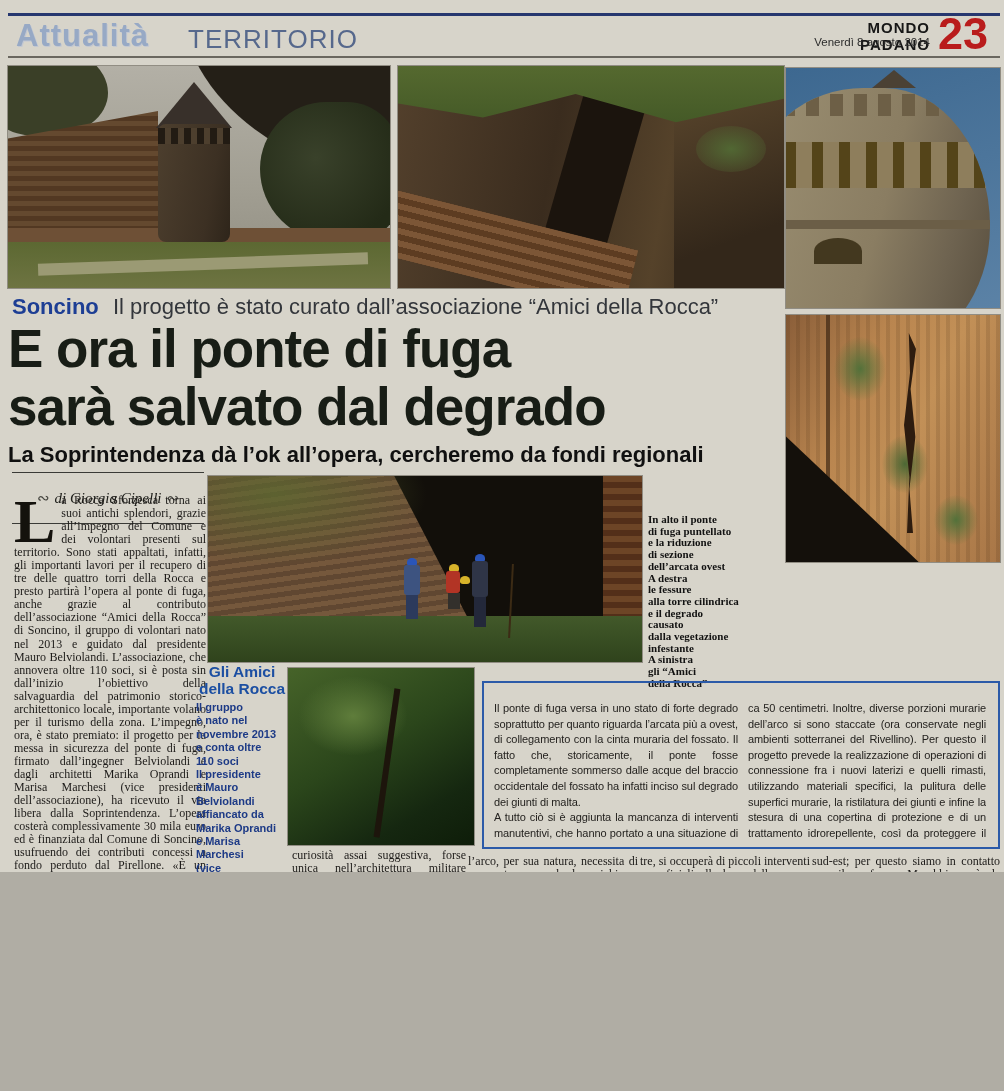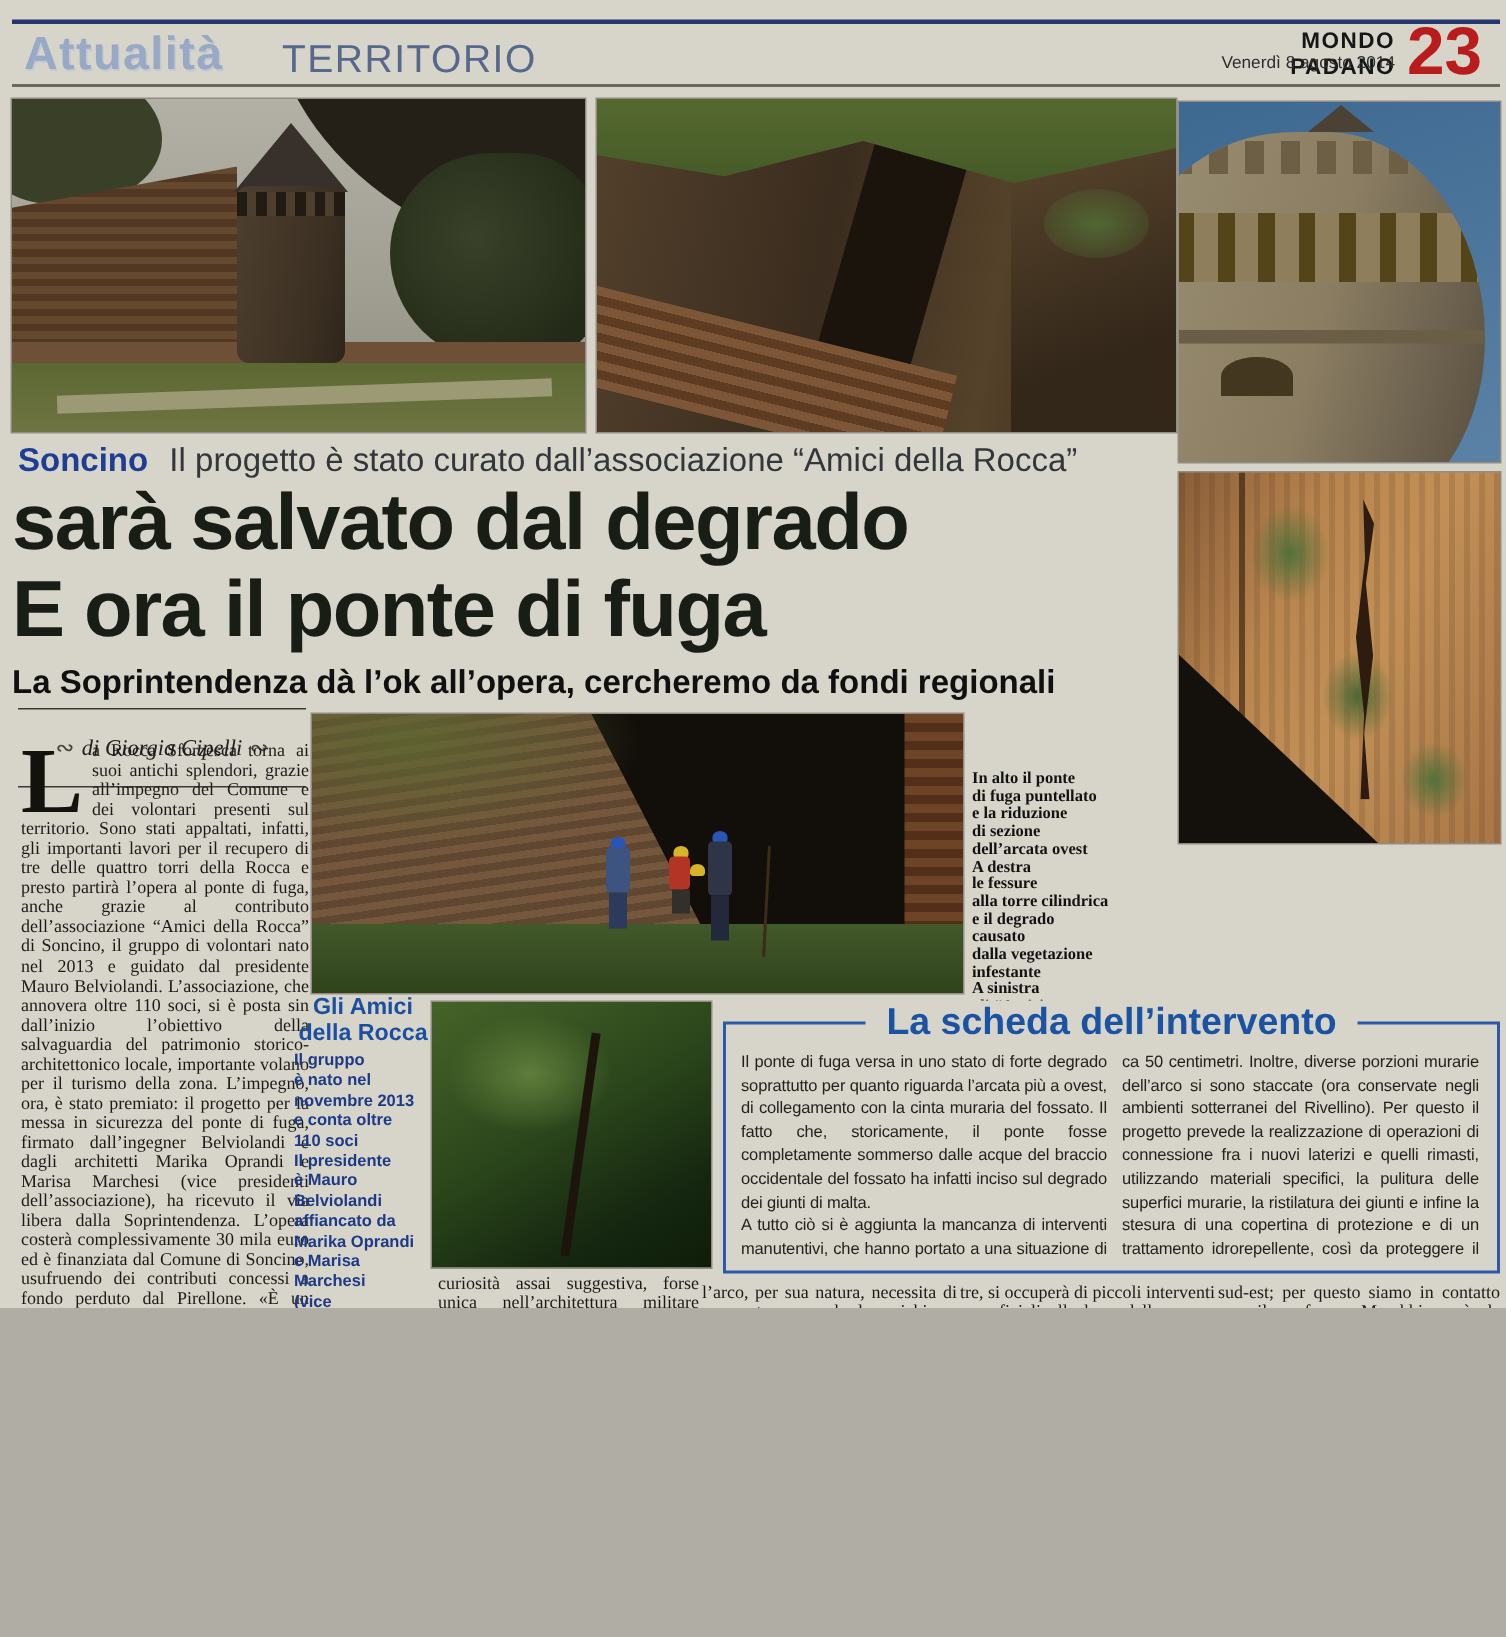--- a/index.html
+++ b/index.html
@@ -196,22 +196,22 @@
     <div class="pl p4-g3"></div>
     <div class="pl p4-crack"></div>
     <div class="pl p4-shadow"></div>
   </div>
 
   <div class="abs kicker">
     <span class="kicker-tag">Soncino</span>
     <span class="kicker-text">Il progetto è stato curato dall’associazione “Amici della Rocca”</span>
   </div>
   <div class="abs headline">
+    <div>E ora il ponte di fuga</div>
     <div>sarà salvato dal degrado</div>
-    <div>E ora il ponte di fuga</div>
   </div>
   <div class="abs subhead">La Soprintendenza dà l’ok all’opera, cercheremo da fondi regionali</div>
 
   <div class="abs byline">
     <span class="orn">∾</span><span>di Giorgia Cipelli</span><span class="orn">∾</span>
   </div>
 
   <div class="abs bodycol col1"><span class="dropcap">L</span><span>a Rocca Sforzesca torna ai suoi antichi splendori, grazie all’impegno del Comune e dei volontari presenti sul territorio. Sono stati appaltati, infatti, gli importanti lavori per il recupero di tre delle quattro torri della Rocca e presto partirà l’opera al ponte di fuga, anche grazie al contributo dell’associazione “Amici della Rocca” di Soncino, il gruppo di volontari nato nel 2013 e guidato dal presidente Mauro Belviolandi. L’associazione, che annovera oltre 110 soci, si è posta sin dall’inizio l’obiettivo della salvaguardia del patrimonio storico-architettonico locale, importante volano per il turismo della zona. L’impegno, ora, è stato premiato: il progetto per la messa in sicurezza del ponte di fuga, firmato dall’ingegner Belviolandi e dagli architetti Marika Oprandi e Marisa Marchesi (vice presidenti dell’associazione), ha ricevuto il via libera dalla Soprintendenza. L’opera costerà complessivamente 30 mila euro ed è finanziata dal Comune di Soncino, usufruendo dei contributi concessi a fondo perduto dal Pirellone. «È un traguardo importante per noi - dichiara il presidente Belviolandi - che vede premiato il nostro impegno a favore della sensibilizzazione culturale verso il patrimonio locale, supportata da un’azione concreta per la manutenzione delle strutture».
 L’azione dei volontari è partita da alcuni semplici ma importanti interventi per la pulizia del fossato intorno alla Rocca, sino a predisporre il progetto per il ‘salvataggio’ del ponte, che è già stato puntellato a causa delle condizioni di pericolo. «Il ponte di fuga - prosegue Belviolandi - rappresenta una</span></div>
 
@@ -283,23 +283,20 @@
 manutenzione
 del verde)</div>
   </div>
 
   <div class="photo pg">
     <div class="pl pg-light"></div>
     <div class="pl pg-trunk"></div>
   </div>
 
   <div class="abs scheda">
-    <div class="scheda-title">
-      <span>La scheda dell’intervento</span>
-    </div>
     <div class="scheda-col scheda-c1">Il ponte di fuga versa in uno stato di forte degrado soprattutto per quanto riguarda l’arcata più a ovest, di collegamento con la cinta muraria del fossato. Il fatto che, storicamente, il ponte fosse completamente sommerso dalle acque del braccio occidentale del fossato ha infatti inciso sul degrado dei giunti di malta.
 A tutto ciò si è aggiunta la mancanza di interventi manutentivi, che hanno portato a una situazione di particolare criticità per la prima arcata, ridotta a cir-</div>
     <div class="scheda-col scheda-c2">ca 50 centimetri. Inoltre, diverse porzioni murarie dell’arco si sono staccate (ora conservate negli ambienti sotterranei del Rivellino). Per questo il progetto prevede la realizzazione di operazioni di connessione fra i nuovi laterizi e quelli rimasti, utilizzando materiali specifici, la pulitura delle superfici murarie, la ristilatura dei giunti e infine la stesura di una copertina di protezione e di un trattamento idrorepellente, così da proteggere il più possibile il manufatto.</div>
   </div>
 
   <div class="abs bodycol col2">curiosità assai suggestiva, forse unica nell’architettura militare medievale, e degna di nota nell’impianto urbanistico soncinese già di per sé straordinario: in una delle ipotesi al momento più accreditate, contemplata anche dallo storico Mario Marubbi, il ponte veniva nascosto dalle acque profonde del fossato e, tramite un piccolo ponte levatoio, consentiva la fuga estrema del capitano dalla torre, quasi camminasse sulle acque».
 Ma quale sarà la tipologia d’intervento che interesserà adesso la struttura? «Non è possibile mantenere inalterata l’arcata ovest, perché con il tempo ha perso gran parte della sua sezione - spiega - e</div>
   <div class="abs bodycol col3">l’arco, per sua natura, necessita di una certa massa che lo carichi per acquisire stabilità. Per queste ragioni, verranno effettuate complesse e diffuse operazioni di connessione fra i nuovi laterizi e quelli rimasti, utilizzando imperniature metalliche e speciali connettori a fiocco annegati in uno strato di malte speciali, capaci di garantire la necessaria congruità fra i laterizi rimasti in opera e i nuovi apporti, in buona parte costituiti dagli stessi mattoni che si sono staccati». I lavori dovranno ora essere assegnati a un’impresa specializzata, sia per la natura dell’intervento sia per l’utilizzo di malte specifiche. La ditta incaricata dell’opera, inol-</div>
   <div class="abs bodycol col4">tre, si occuperà di piccoli interventi superficiali alla base della scarpa della torre cilindrica, che risulta interessata da una profonda ed estesa lesione; in questo caso, il monitoraggio dovrebbe essere garantito grazie all’installazione di fessurimetri. Sarà proprio questo, infatti, il prossimo progetto a cui lavoreranno i volontari: «Dopo l’operazione al ponte di fuga - conclude Belviolandi - pensiamo che valga la pena iniziare gli studi sullo stato della base a scarpa della torre cilindrica, che presenta alcune fessurazioni. Non mancheranno altre iniziative, tra cui il recupero degli affreschi del ’400 e ’500 presenti nella cappella della torre di</div>
   <div class="abs bodycol col5">sud-est; per questo siamo in contatto con il professor Marubbi, così da realizzare una prima analisi conoscitiva. Poi, in base a un progetto complessivo che cercheremo di mettere a punto, sottoporremo il nostro piano di interventi al Comune, che finora ha sempre recepito e sostenuto le istanze presentate». Gli “Amici della Rocca”, insomma, non si fermano. In attesa di far partire questi nuovi progetti, proseguono nella loro azione di pulizia del fossato e delle mura dalla vegetazione infestante, coordinati da Sergio Vaiani, quest’anno anche con trattamenti biocidi, dietro autorizzazione della Soprintendenza.</div>

